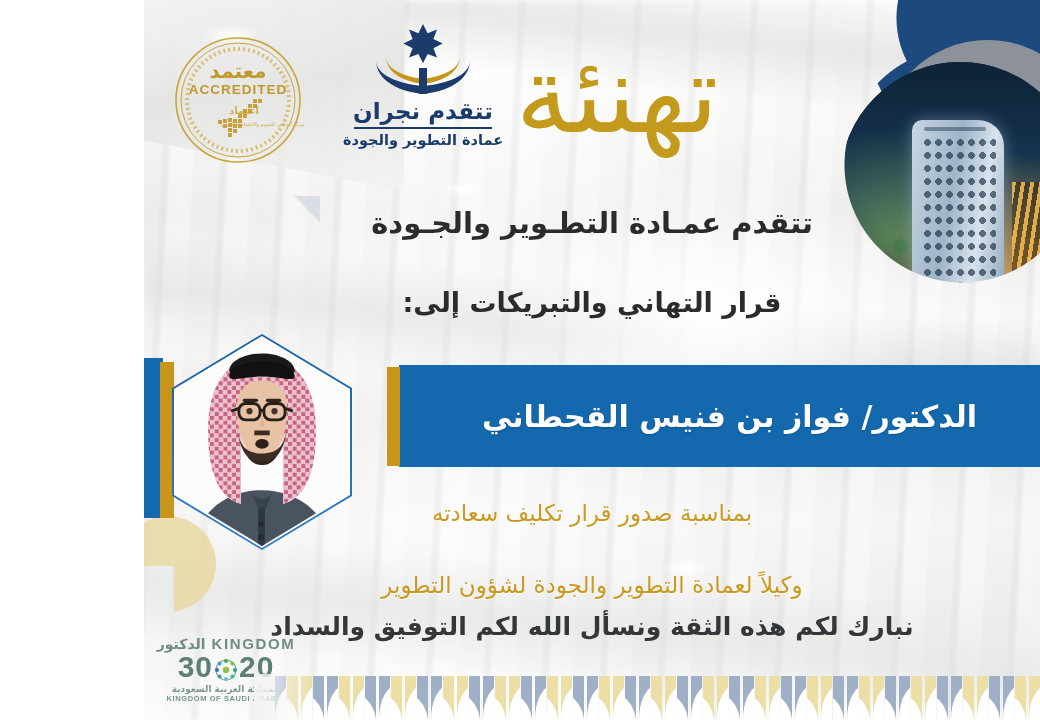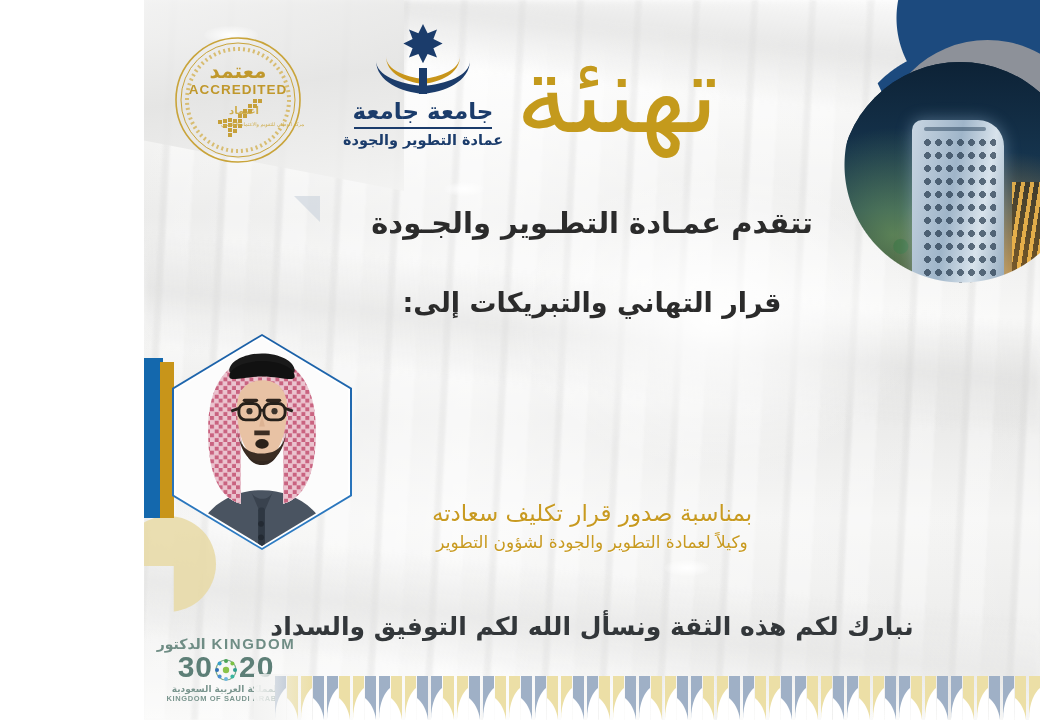--- a/index.html
+++ b/index.html
@@ -94,21 +94,21 @@
   .banner .name{position:absolute;right:0;left:275px;top:0;height:102px;
     display:flex;align-items:center;justify-content:center;
     color:#ffffff;font-size:30px;font-weight:bold;letter-spacing:.4px;
     text-shadow:0 1px 2px rgba(0,0,0,.18);}
 
   
   .gold-line{position:absolute;left:0;right:0;text-align:center;
     color:#c89a20;font-weight:normal;
     text-shadow:0 1px 1px rgba(255,255,255,.75);}
   .g1{top:500px;font-size:23px;}
-  .g2{top:532px;font-size:17px;}
+  .g2{top:572px;font-size:23px;}
   .dark-line{position:absolute;left:0;right:0;top:612px;text-align:center;
     color:#33373a;font-size:25px;font-weight:bold;}
 
   
   .port-wrap{position:absolute;left:28px;top:334px;width:180px;height:216px;}
   .hexframe{position:absolute;inset:0;
     -webkit-clip-path:polygon(50% 0%,100% 25%,100% 75%,50% 100%,0% 75%,0% 25%);
     clip-path:polygon(50% 0%,100% 25%,100% 75%,50% 100%,0% 75%,0% 25%);
     background:linear-gradient(180deg,#1a5fa6,#2f7dc4);}
   .hexin{position:absolute;inset:2px;
@@ -230,34 +230,39 @@
 
   <div class="nulogo">
     <svg class="mark" viewBox="0 0 166 78" aria-hidden="true">
       <g fill="#1b3c6b">
         <path d="M83 4 l4.6 9.2 9.4-3.6 -3.6 9.4 9.2 4.6 -9.2 4.6 3.6 9.4 -9.4-3.6 -4.6 9.2 -4.6-9.2 -9.4 3.6 3.6-9.4 -9.2-4.6 9.2-4.6 -3.6-9.4 9.4 3.6z"></path>
       </g>
       <path d="M36 40 C36 62, 62 72, 83 74 C104 72, 130 62, 130 40 C130 56, 106 64, 83 66 C60 64, 36 56, 36 40z" fill="#1b3c6b"></path>
       <path d="M46 36 C46 54, 66 62, 83 64 C100 62, 120 54, 120 36 C120 50, 100 57, 83 59 C66 57, 46 50, 46 36z" fill="#c8951a"></path>
       <path d="M79 48 h8 v26 h-8z" fill="#1b3c6b"></path>
     </svg>
-    <div class="ar">جامعة جامعة</div>
+    <div class="ar">تتقدم نجران</div>
     <div class="rule"></div>
     <div class="sub">عمادة التطوير والجودة</div>
   </div>
 
   <div class="headline">
     <svg viewBox="0 0 330 140" aria-hidden="true">
       <text x="165" y="108" text-anchor="middle" fill="#c49a1c" font-size="108" font-family="DejaVu Sans, sans-serif">تهنئة</text>
     </svg>
   </div>
 
   <div class="line-intro l1">تتقدم عمـادة التطـوير والجـودة</div>
   <div class="line-intro l2">قرار التهاني والتبريكات إلى:</div>
 
+  <div class="banner">
+    <div class="bar"></div>
+    <div class="goldedge"></div>
+    <div class="name">الدكتور/ فواز بن فنيس القحطاني</div>
+  </div>
 
   <div class="accent-blue"></div>
   <div class="accent-gold"></div>
   <div class="port-wrap">
     <div class="hexframe"></div>
     <div class="hexin"></div>
     <div class="hexph">
       <svg viewBox="0 0 180 216" preserveAspectRatio="xMidYMid slice" aria-hidden="true">
         <rect width="180" height="216" fill="#fcfcfc"></rect>
 

